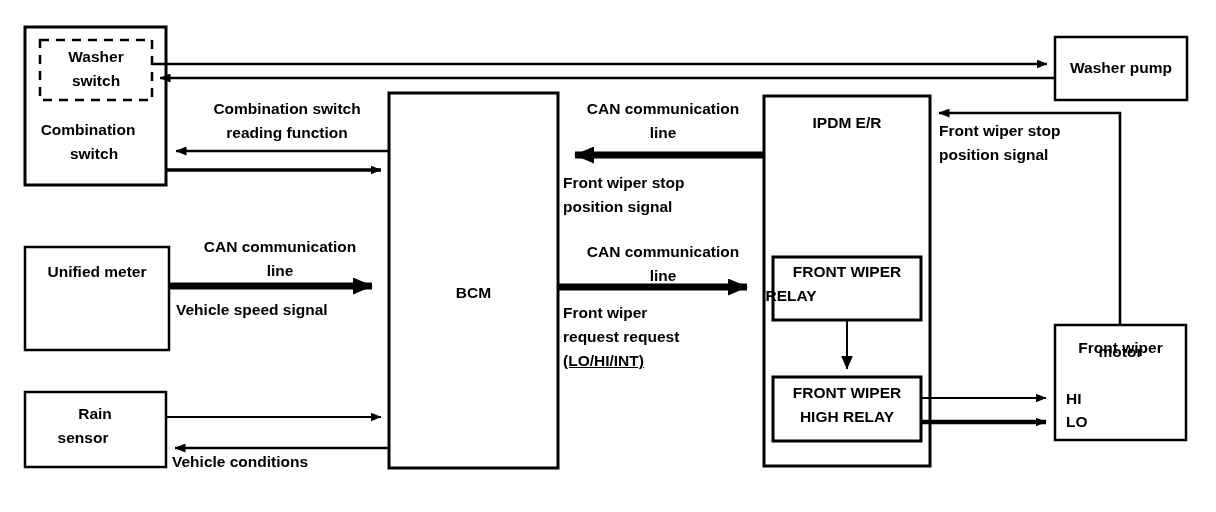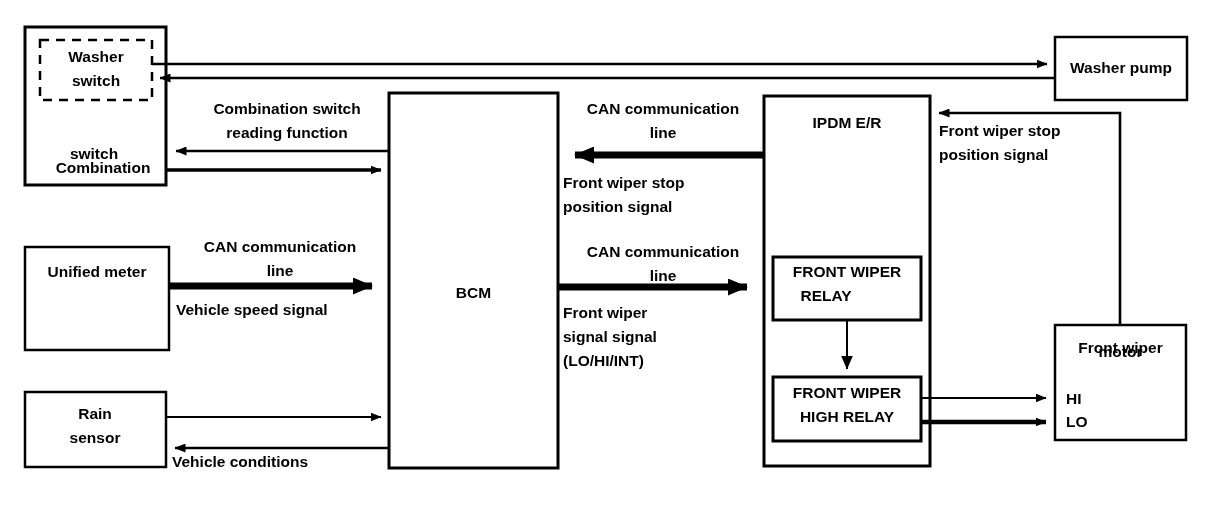--- a/index.html
+++ b/index.html
@@ -99,34 +99,34 @@
     <path d="M847,320 L847,369" fill="none" stroke="#000" stroke-width="2" marker-end="url(#arrMed)"></path>
 
     <path d="M921,398 L1046,398" fill="none" stroke="#000" stroke-width="2" marker-end="url(#arrThin)"></path>
 
     <path d="M921,422 L1046,422" fill="none" stroke="#000" stroke-width="4.5" marker-end="url(#arrThin)"></path>
   </svg>
 
   <div class="lbl ctr" style="left:40px; top:47px; width:112px;">Washer</div>
   <div class="lbl ctr" style="left:40px; top:71px; width:112px;">switch</div>
 
-  <div class="lbl ctr" style="left:28px; top:120px; width:150px;margin-top:38px;">Combination</div>
+  <div class="lbl ctr" style="left:13px; top:120px; width:150px;">Combination</div>
   <div class="lbl ctr" style="left:19px; top:144px; width:150px;">switch</div>
 
   <div class="lbl ctr" style="left:22px; top:262px; width:150px;">Unified meter</div>
 
   <div class="lbl ctr" style="left:22px; top:404px; width:146px;">Rain</div>
-  <div class="lbl ctr" style="left:22px; top:428px; width:146px;">sensor</div>
+  <div class="lbl ctr" style="left:10px; top:428px; width:146px;">sensor</div>
 
   <div class="lbl ctr" style="left:389px; top:276px; width:169px;margin-top:7px;">BCM</div>
 
   <div class="lbl ctr" style="left:764px; top:113px; width:166px;">IPDM E/R</div>
 
   <div class="lbl ctr" style="left:773px; top:262px; width:148px;">FRONT WIPER</div>
-  <div class="lbl ctr" style="left:766px; top:286px; width:120px;">RELAY</div>
+  <div class="lbl ctr" style="left:731px; top:286px; width:120px;">RELAY</div>
 
   <div class="lbl ctr" style="left:773px; top:383px; width:148px;">FRONT WIPER</div>
   <div class="lbl ctr" style="left:773px; top:407px; width:148px;">HIGH RELAY</div>
 
   <div class="lbl ctr" style="left:1055px; top:58px; width:132px;">Washer pump</div>
 
   <div class="lbl ctr" style="left:1055px; top:338px; width:131px;">Front wiper</div>
   <div class="lbl ctr" style="left:1055px; top:342px; width:131px;">motor</div>
   <div class="lbl lft" style="left:1066px; top:389px;">HI</div>
   <div class="lbl lft" style="left:1066px; top:412px;">LO</div>
@@ -145,20 +145,20 @@
 
   <div class="lbl ctr" style="left:175px; top:237px; width:210px;">CAN communication</div>
   <div class="lbl ctr" style="left:175px; top:261px; width:210px;">line</div>
 
   <div class="lbl lft" style="left:176px; top:300px;">Vehicle speed signal</div>
 
   <div class="lbl ctr" style="left:563px; top:242px; width:200px;">CAN communication</div>
   <div class="lbl ctr" style="left:563px; top:266px; width:200px;">line</div>
 
   <div class="lbl lft" style="left:563px; top:303px;">Front wiper</div>
-  <div class="lbl lft" style="left:563px; top:327px;">signal signal</div>
-  <div class="lbl lft" style="left:563px; top:351px;">(LO/HI/INT)</div>
+  <div class="lbl lft" style="left:563px; top:327px;">request request</div>
+  <div class="lbl lft" style="left:563px; top:351px;text-decoration:underline;">(LO/HI/INT)</div>
 
 
 
   <div class="lbl lft" style="left:172px; top:452px;">Vehicle conditions</div>
 
 </div>
 
 </body></html>

